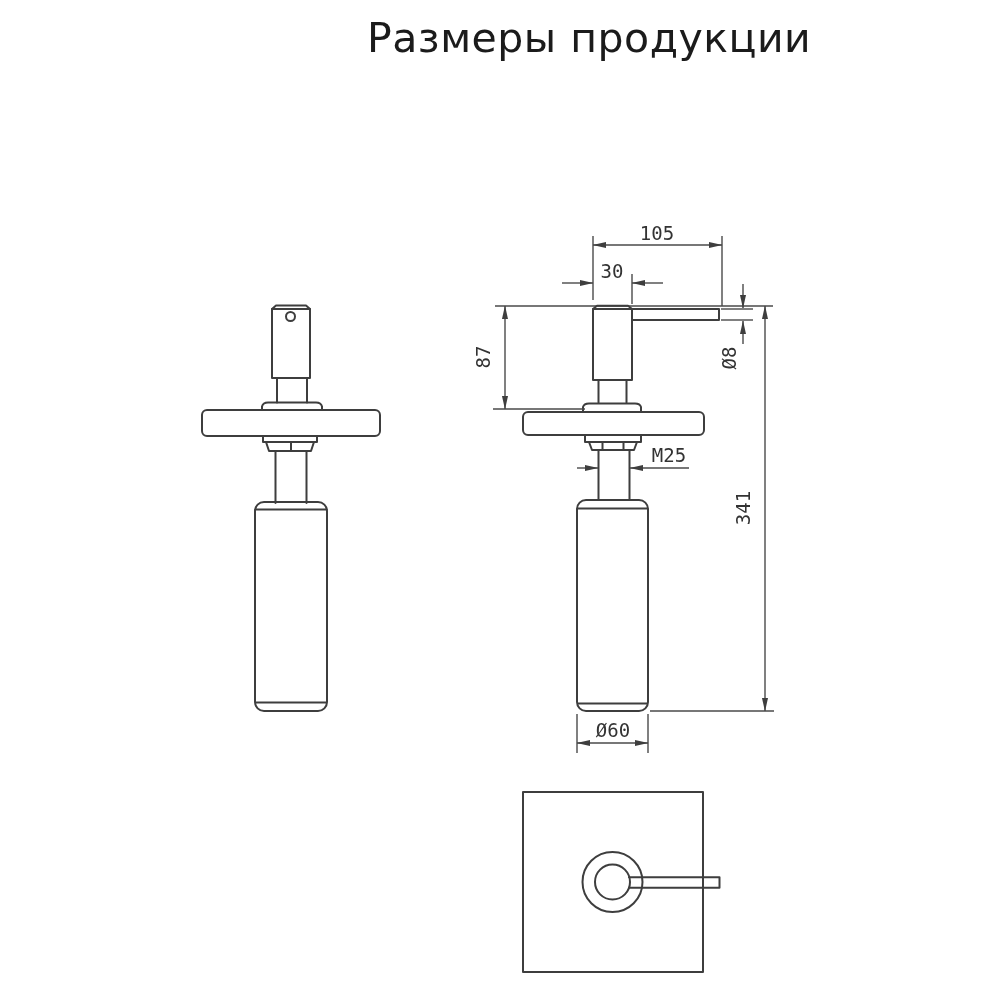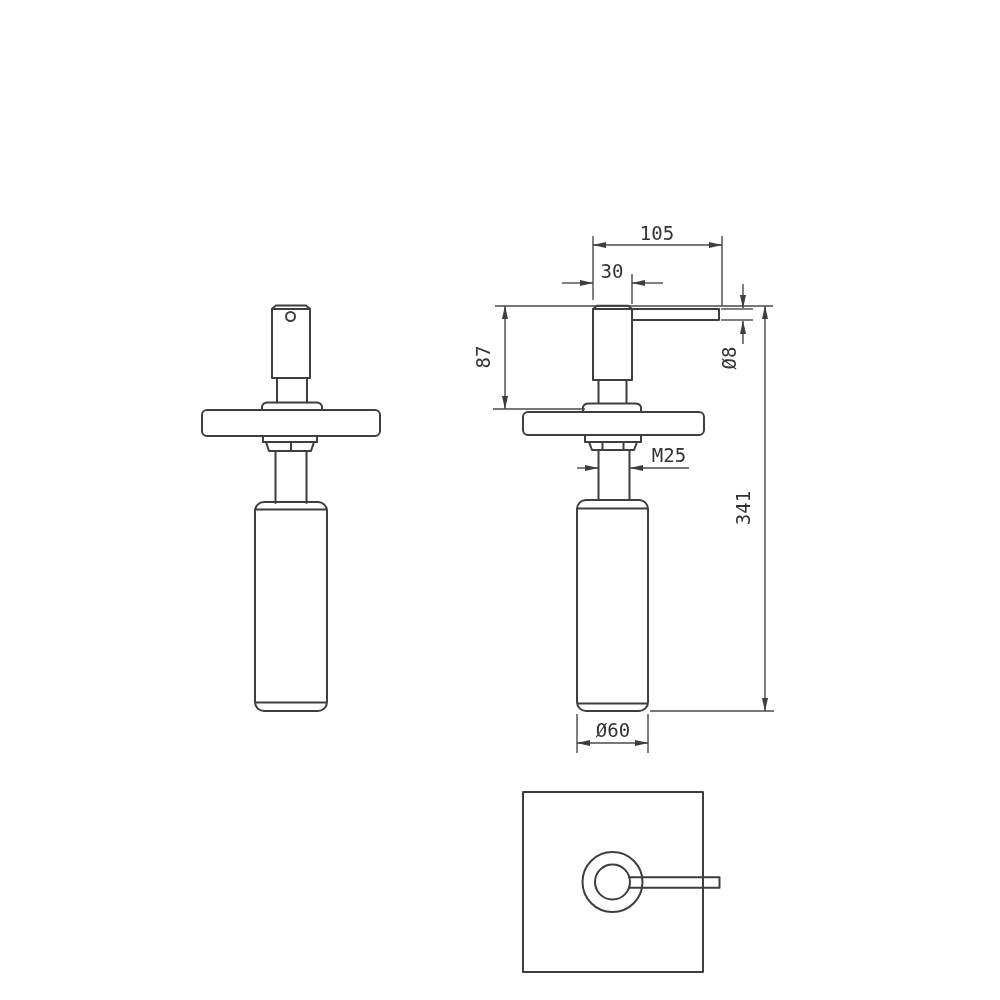--- a/index.html
+++ b/index.html
@@ -19,20 +19,21 @@
   .dim-text{
     font-family:"DejaVu Sans Mono",monospace;
     font-size:19px;fill:#333333;
   }
 </style>
 </head>
 <body>
 
 <div class="page">
 
+  <h1 class="title">Размеры продукции</h1>
 
   <svg class="drawing" width="1000" height="1000" viewBox="0 0 1000 1000">
     <defs>
       <marker id="arr" viewBox="0 0 14 8" refX="13.4" refY="4" markerWidth="14" markerHeight="8" markerUnits="userSpaceOnUse" orient="auto-start-reverse">
         <path d="M13.8,4 L0,0.9 L0,7.1 Z" fill="#3e3e3e"></path>
       </marker>
     </defs>
 
     <g>
 

